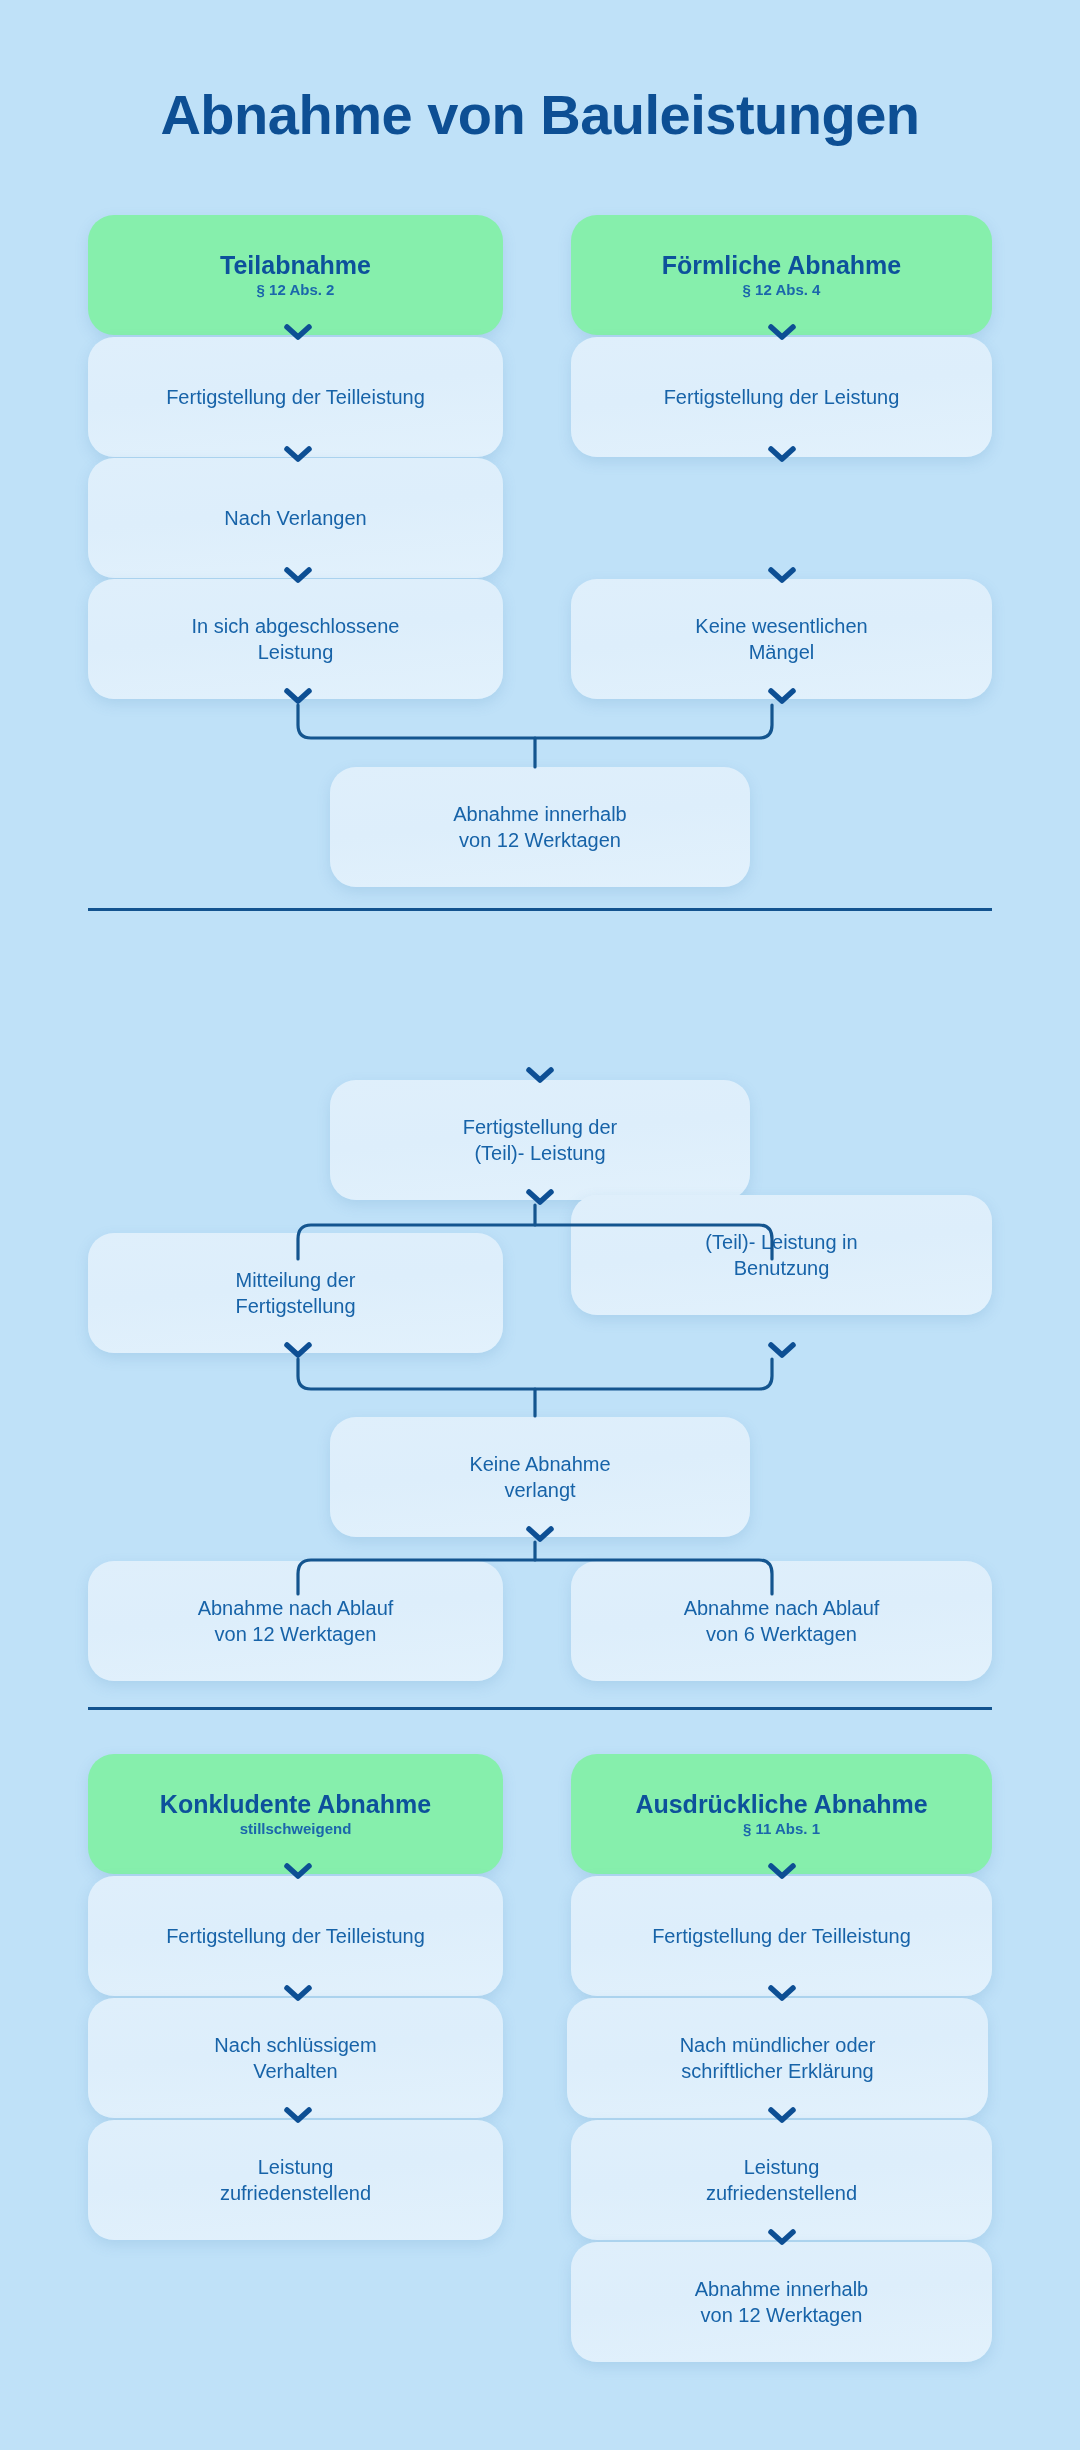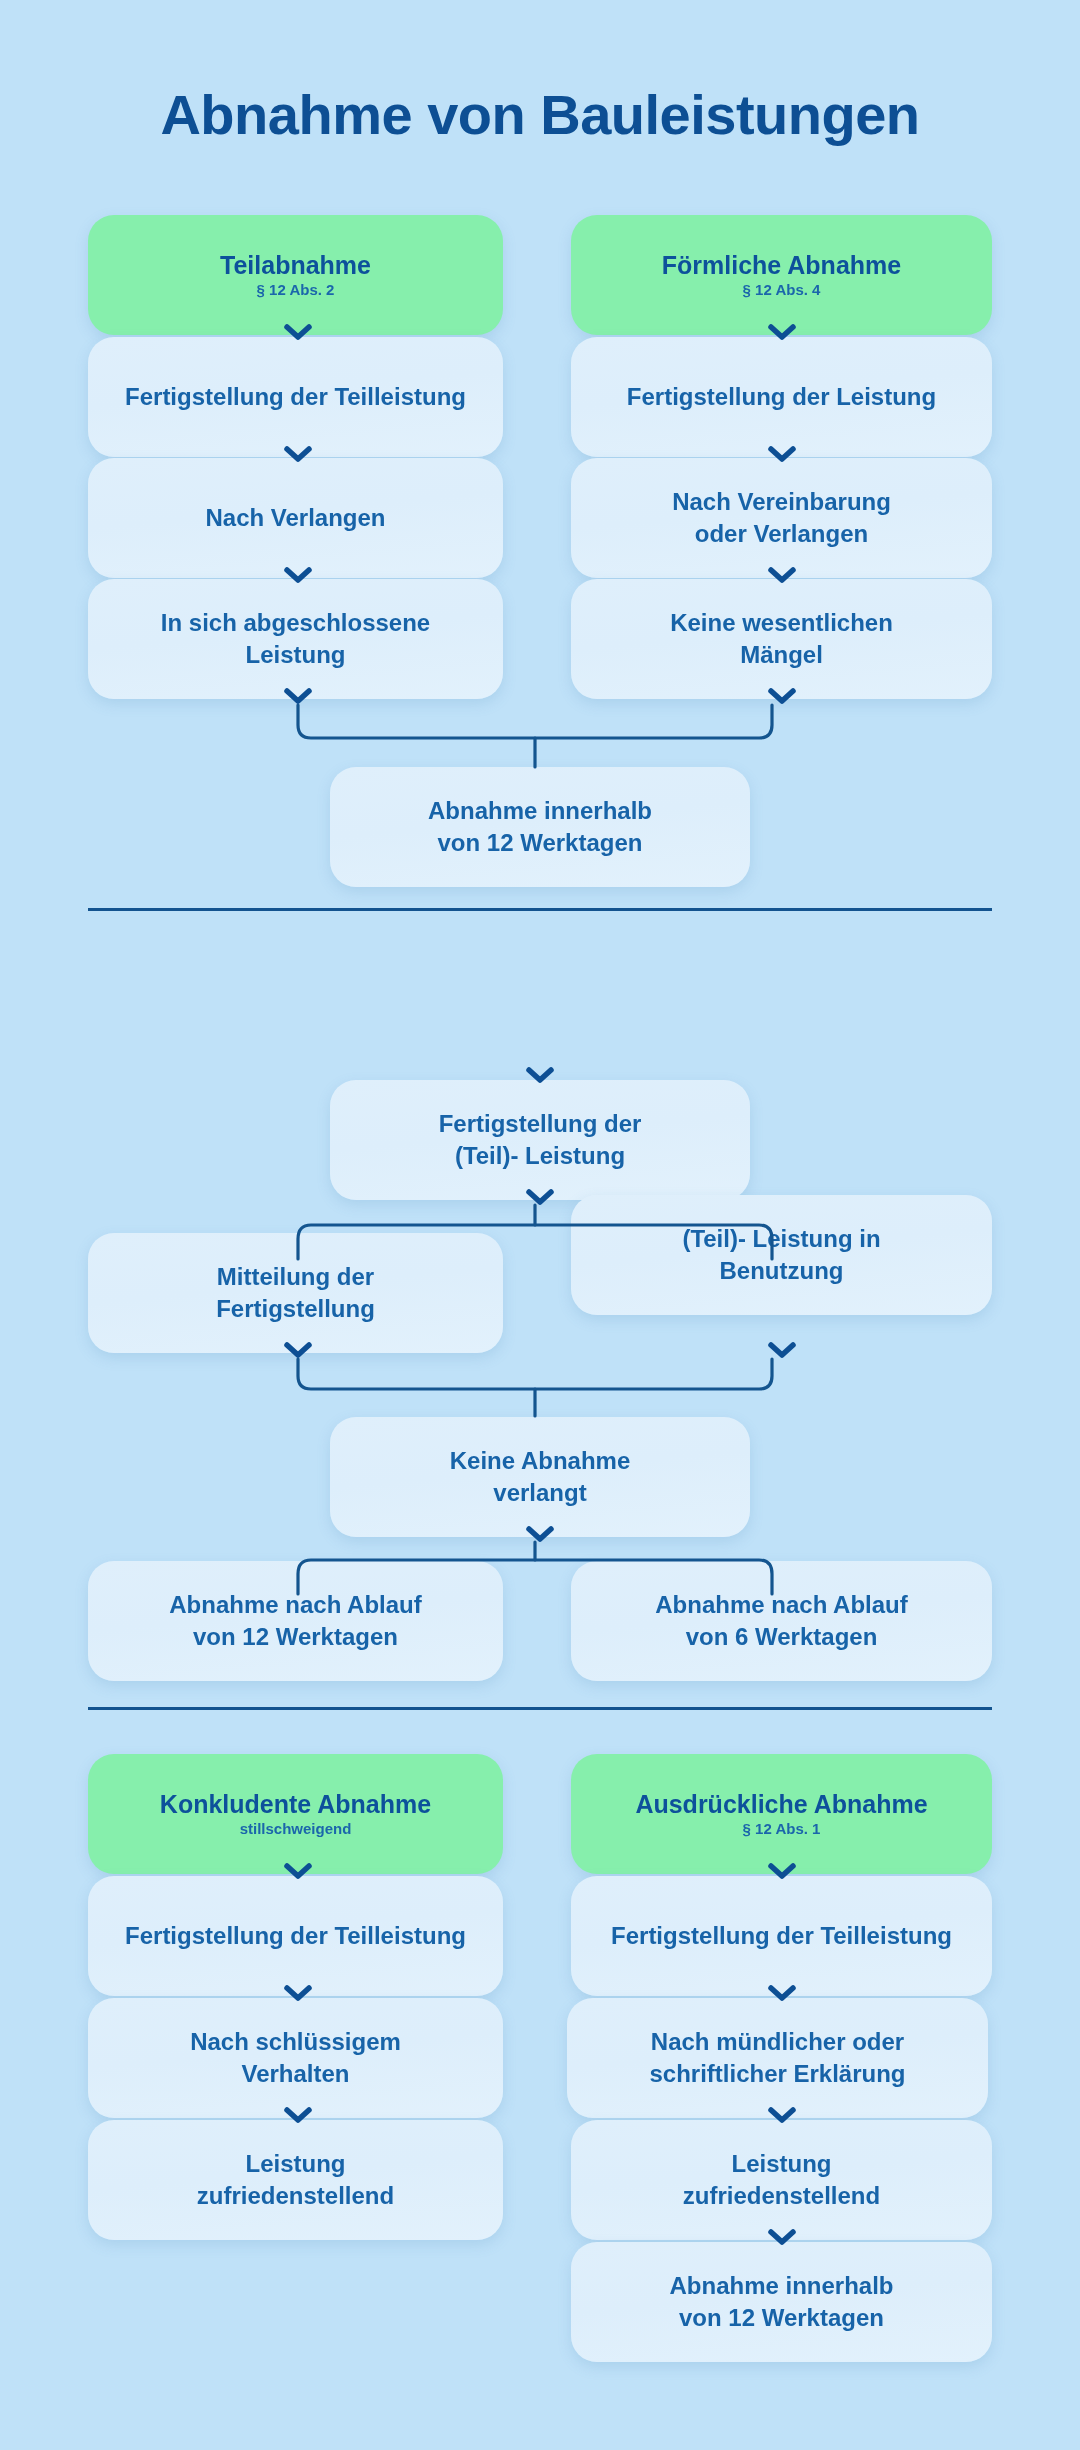--- a/index.html
+++ b/index.html
@@ -43,21 +43,21 @@
   }
   .card-title{
     font-size:25px;font-weight:bold;color:#0d519b;
     line-height:1.15;white-space:nowrap;
   }
   .card-sub{
     font-size:15px;font-weight:bold;color:#1b66ab;
     margin-top:2px;line-height:1.2;white-space:nowrap;
   }
   .card-text{
-    font-size:24px;font-weight:bold;color:#1763a8;
+    font-size:20px;font-weight:normal;color:#1763a8;
     line-height:1.32;
   }
 
   
   .chev{
     position:absolute;
     width:30px;height:18px;
     z-index:5;
   }
   .chev svg{display:block;width:30px;height:18px;}
@@ -130,24 +130,20 @@
 
   <div class="card body" style="left:571px;top:337px;width:421px;height:120px;">
     <div class="card-text" style="white-space:pre-line;">Fertigstellung der Leistung</div>
   </div>
   <div class="chev" style="left:767px;top:445px;">
     <svg viewBox="0 0 30 18">
         <path d="M4 4 L15 14 L26 4" fill="none" stroke="#0d4f94" stroke-width="5.5" stroke-linecap="round" stroke-linejoin="round"></path>
       </svg>
   </div>
 
-  <div class="card body" style="left:571px;top:458px;width:421px;height:120px;">
-    <div class="card-text" style="white-space:pre-line;">Nach Vereinbarung
-oder Verlangen</div>
-  </div>
   <div class="chev" style="left:767px;top:566px;">
     <svg viewBox="0 0 30 18">
         <path d="M4 4 L15 14 L26 4" fill="none" stroke="#0d4f94" stroke-width="5.5" stroke-linecap="round" stroke-linejoin="round"></path>
       </svg>
   </div>
 
   <div class="card body" style="left:571px;top:579px;width:421px;height:120px;">
     <div class="card-text" style="white-space:pre-line;">Keine wesentlichen
 Mängel</div>
   </div>
@@ -279,21 +275,21 @@
       </svg>
   </div>
 
   <div class="card body" style="left:88px;top:2120px;width:415px;height:120px;">
     <div class="card-text" style="white-space:pre-line;">Leistung
 zufriedenstellend</div>
   </div>
 
   <div class="card head" style="left:571px;top:1754px;width:421px;height:120px;">
     <div class="card-title">Ausdrückliche Abnahme</div>
-    <div class="card-sub">§ 12 Abs. 1</div>
+    <div class="card-sub">§ 11 Abs. 1</div>
   </div>
   <div class="chev" style="left:767px;top:1862px;">
     <svg viewBox="0 0 30 18">
         <path d="M4 4 L15 14 L26 4" fill="none" stroke="#0d4f94" stroke-width="5.5" stroke-linecap="round" stroke-linejoin="round"></path>
       </svg>
   </div>
 
   <div class="card body" style="left:571px;top:1876px;width:421px;height:120px;">
     <div class="card-text" style="white-space:pre-line;">Fertigstellung der Teilleistung</div>
   </div>

